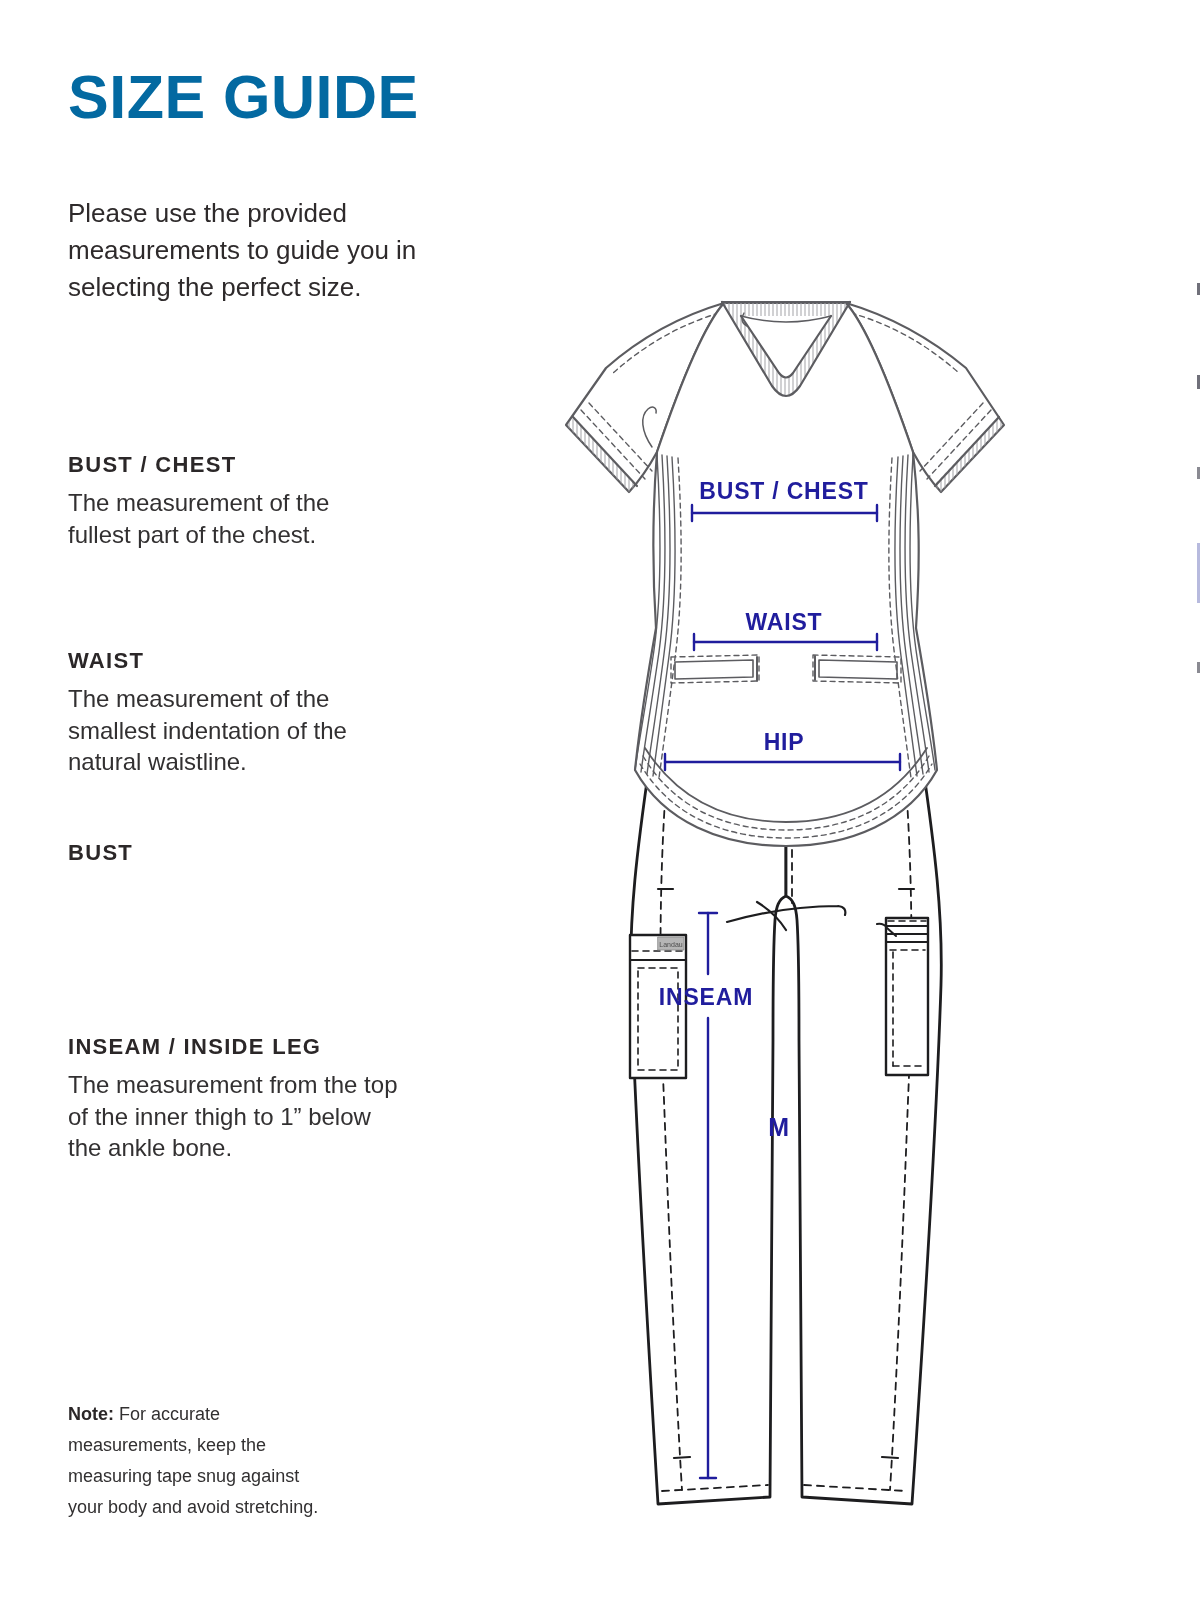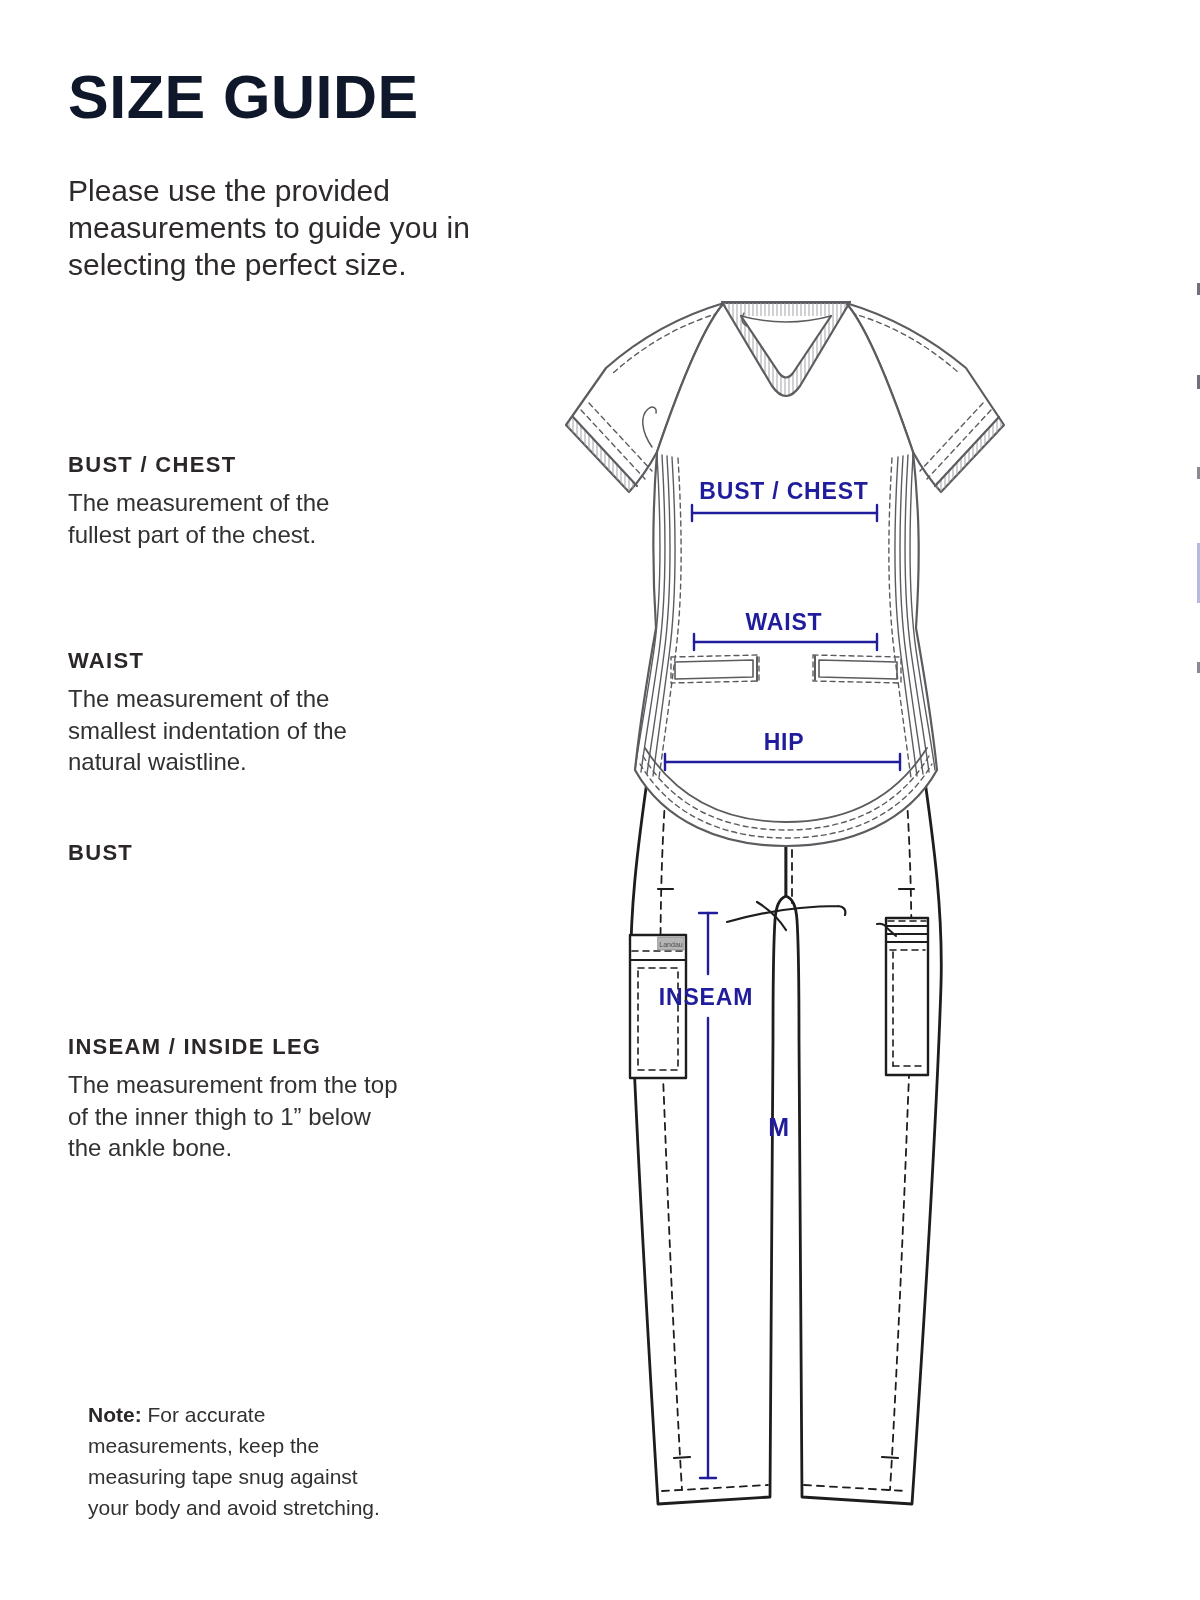--- a/index.html
+++ b/index.html
@@ -1,30 +1,30 @@
 <!DOCTYPE html>
 <html><head>
 <meta charset="utf-8">
 <style>
   html,body{margin:0;padding:0;background:#ffffff;}
   .page{position:relative;width:1200px;height:1600px;overflow:hidden;background:#fff;
         font-family:"Liberation Sans",sans-serif;color:#2e2a2b;}
   .title{position:absolute;left:68px;top:64px;margin:0;font-size:61px;line-height:66px;
-         font-weight:bold;letter-spacing:.5px;color:#0f172a;}
-  .intro{position:absolute;left:68px;top:172px;margin:0;font-size:30px;line-height:37px;
+         font-weight:bold;letter-spacing:.5px;color:#0369a1;}
+  .intro{position:absolute;left:68px;top:195px;margin:0;font-size:26px;line-height:37px;
          white-space:pre-line;color:#2e2a2b;}
   .sec{position:absolute;left:68px;}
   .sec h2{margin:0 0 9px 0;font-size:22px;font-weight:bold;letter-spacing:1.3px;color:#2b2728;}
   .sec p{margin:0;font-size:24px;line-height:31.5px;white-space:pre-line;color:#323031;}
   .sec-bust{top:452px;}
   .sec-waist{top:648px;}
   .sec-hips{top:840px;}
   .sec-inseam{top:1034px;}
-  .note{position:absolute;left:68px;top:1399px;font-size:21px;line-height:31px;
-        white-space:pre-line;color:#323031;margin-left:20px;}
+  .note{position:absolute;left:68px;top:1399px;font-size:18px;line-height:31px;
+        white-space:pre-line;color:#323031;}
   .note b{font-weight:bold;color:#2b2728;}
   .diagram{position:absolute;left:0;top:0;}
   .edge-mark{position:absolute;right:0;width:3px;}
   .em1{top:283px;height:12px;background:#70707a;}
   .em2{top:375px;height:14px;background:#70707a;}
   .em3{top:467px;height:12px;background:#8a8a92;}
   .em4{top:543px;height:60px;background:#b7bade;}
   .em5{top:662px;height:11px;background:#8a8a92;}
 </style>
 </head>

